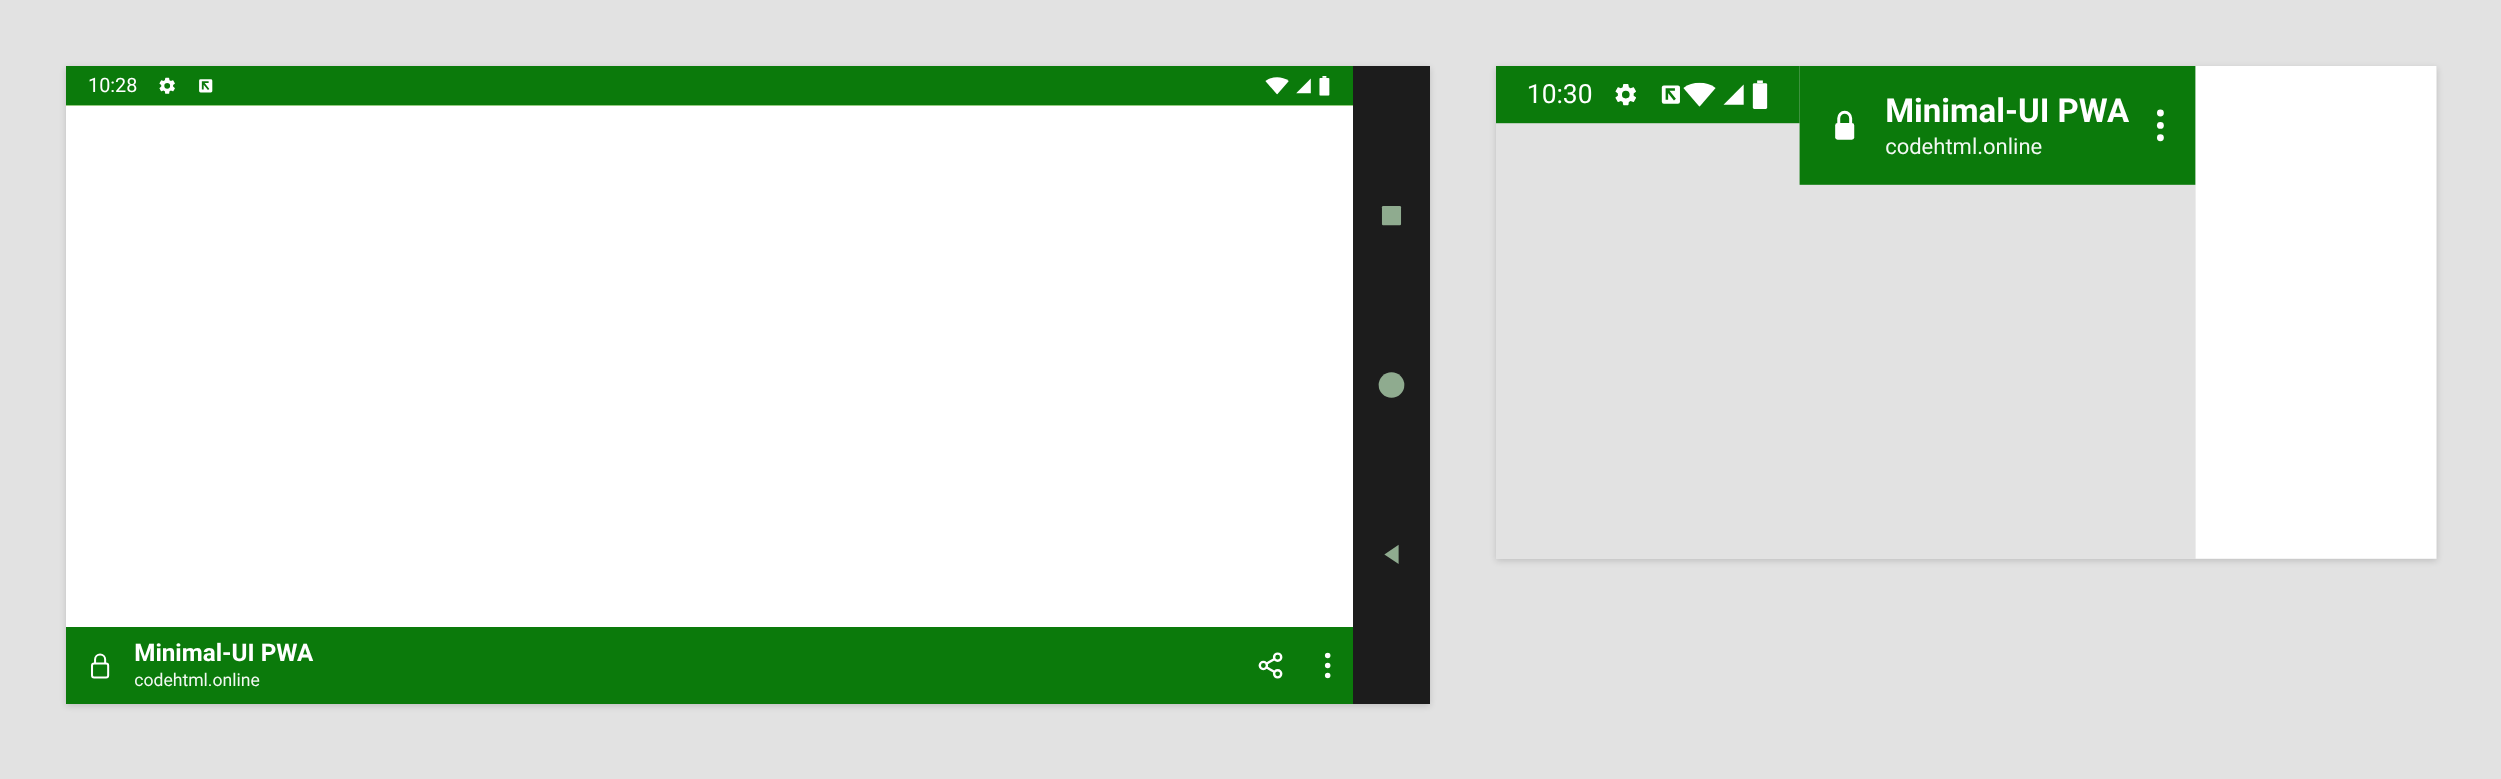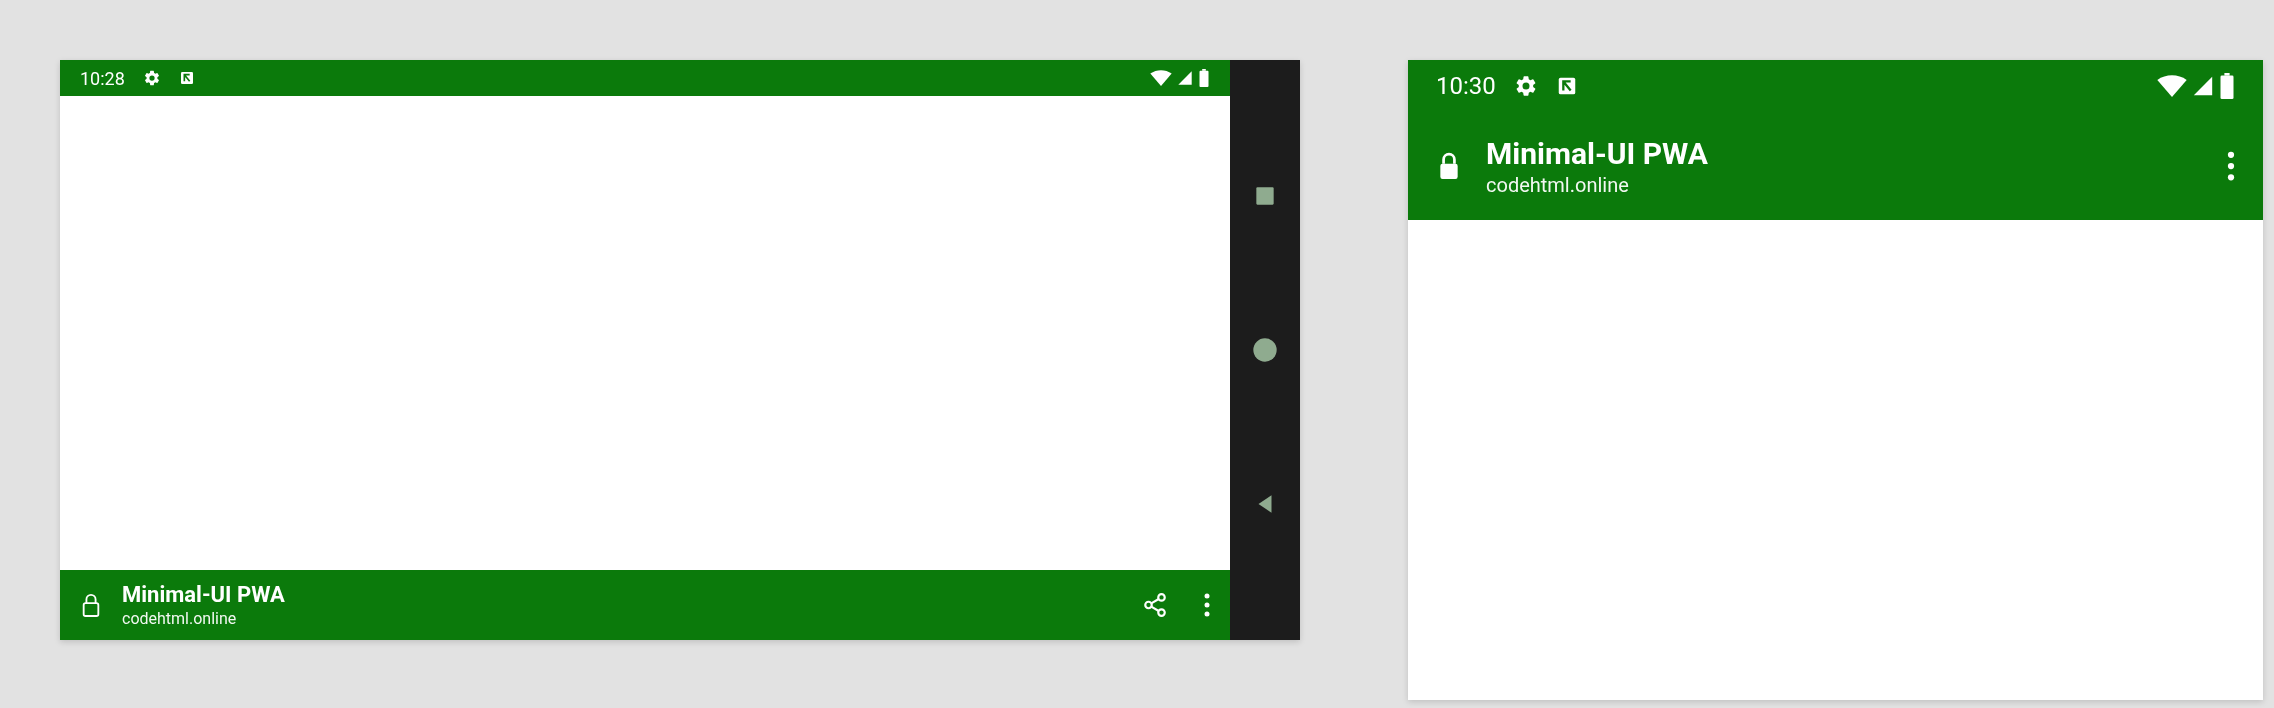--- a/index.html
+++ b/index.html
@@ -24,23 +24,21 @@
     .device-left {
       left: 60px;
       top: 60px;
       width: 1240px;
       height: 580px;
     }
     .device-right {
       left: 1360px;
       top: 60px;
       width: 855px;
-      height: 640px;
-      flex-direction: column;
-      margin-left: 48px;
+      height: 448px;
     }
     .screen-col {
       flex: 1;
       display: flex;
       flex-direction: column;
       background: #bef264;
     }
     .status-bar {
       background: #0b7a0b;
       color: #ffffff;

